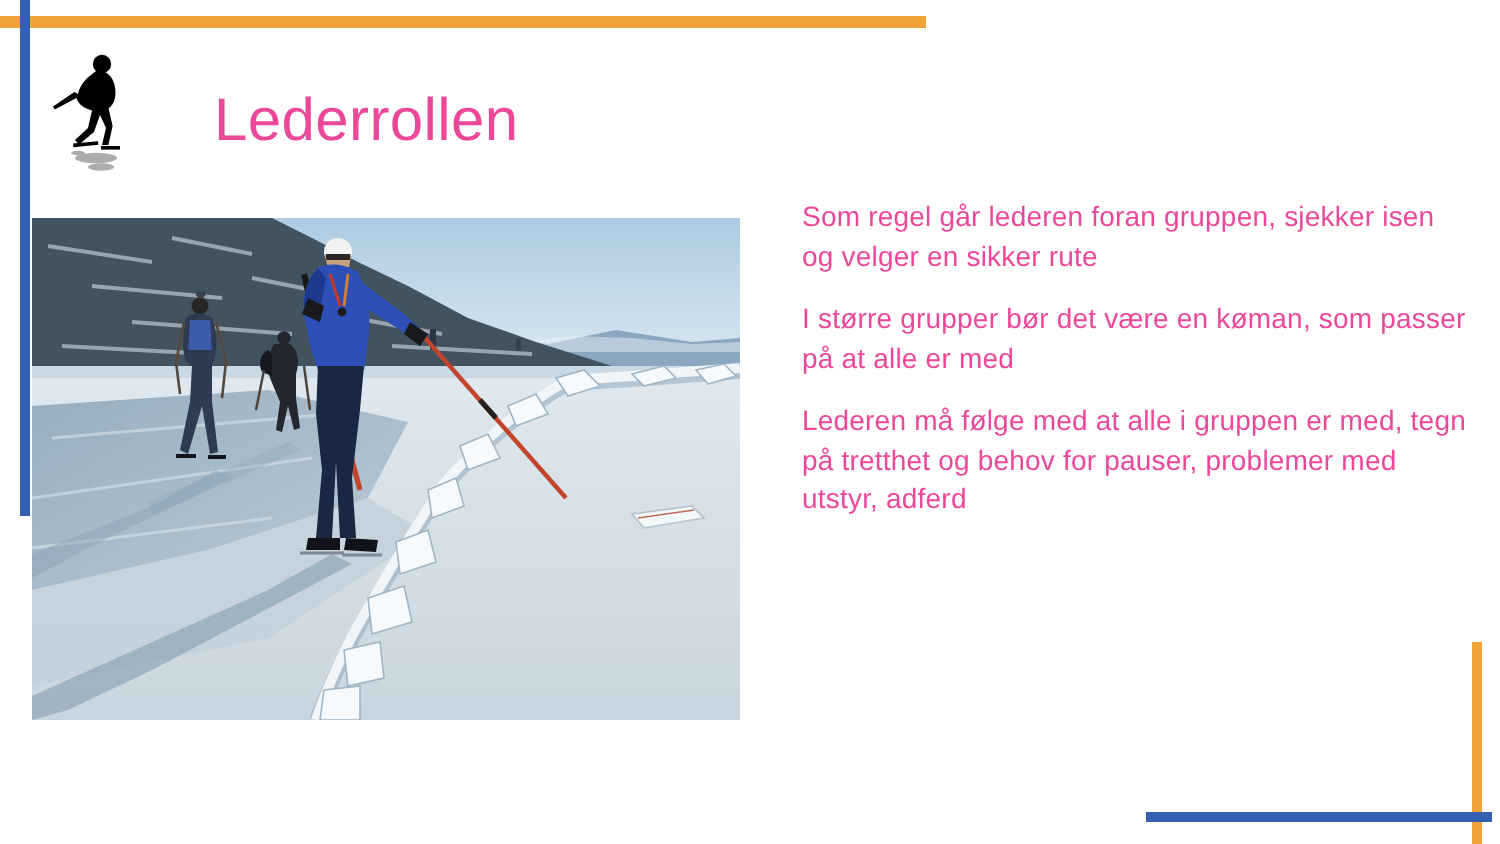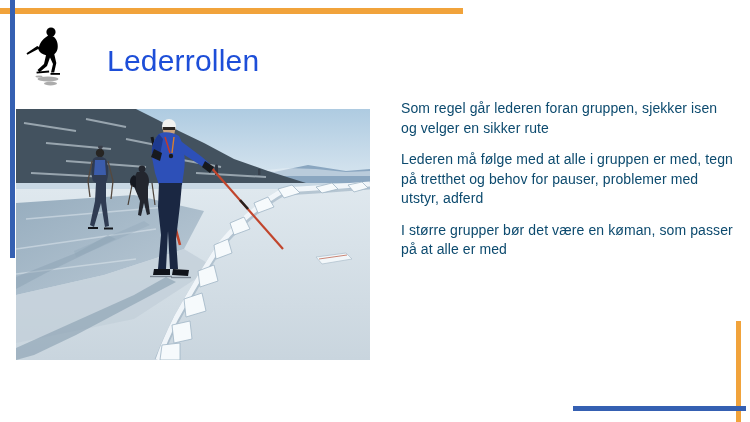--- a/index.html
+++ b/index.html
@@ -9,28 +9,28 @@
   }
   
   .top-orange-bar{position:absolute;left:0;top:8px;width:463px;height:6px;background:#F1A33B;z-index:1;}
   .left-blue-bar{position:absolute;left:10px;top:0;width:5px;height:258px;background:#3560B2;z-index:2;}
   .bottom-orange-bar{position:absolute;left:736px;top:321px;width:5px;height:101px;background:#F1A33B;z-index:1;}
   .bottom-blue-line{position:absolute;left:573px;top:406px;width:173px;height:5px;background:#3560B2;z-index:2;}
   
   .skater-icon{position:absolute;left:24px;top:26px;width:50px;height:62px;}
   .slide-title{
     position:absolute;left:107px;top:43px;font-size:30px;line-height:35px;
-    color:#1d4ed8;font-weight:400;letter-spacing:0.2px;white-space:nowrap;
+    color:#ec4899;font-weight:400;letter-spacing:0.2px;white-space:nowrap;
   }
   
   .photo{position:absolute;left:16px;top:109px;width:354px;height:251px;display:block;}
   
   .text-block{
     position:absolute;left:401px;top:99px;width:334px;
-    font-size:14px;line-height:19.5px;color:#0c4a6e;letter-spacing:0.1px;
+    font-size:14px;line-height:19.5px;color:#ec4899;letter-spacing:0.1px;
   }
   .text-block p{margin:0 0 12px 0;}
 </style>
 </head>
 <body>
 
 <div class="slide">
 
   <div class="top-orange-bar"></div>
   <div class="left-blue-bar"></div>
@@ -173,17 +173,17 @@
 
       <path d="M138 160 L154 160 L154 166 L137 166 Z" fill="#10131a"></path>
       <path d="M157 160 L173 161 L172 167 L156 166 Z" fill="#10131a"></path>
       <path d="M134 167.5 L156 167.5" stroke="#7d8894" stroke-width="1.4"></path>
       <path d="M155 168.5 L175 168.5" stroke="#7d8894" stroke-width="1.4"></path>
     </g>
   </svg>
 
   <div class="text-block">
     <p>Som regel går lederen foran gruppen,  sjekker isen og velger en sikker rute</p>
+    <p>I større grupper bør det være en  køman, som passer på at alle er med</p>
     <p>Lederen må følge med at alle i  gruppen er med, tegn på tretthet og  behov for pauser, problemer med  utstyr, adferd</p>
-    <p>I større grupper bør det være en  køman, som passer på at alle er med</p>
   </div>
 
 </div>
 
 </body></html>

